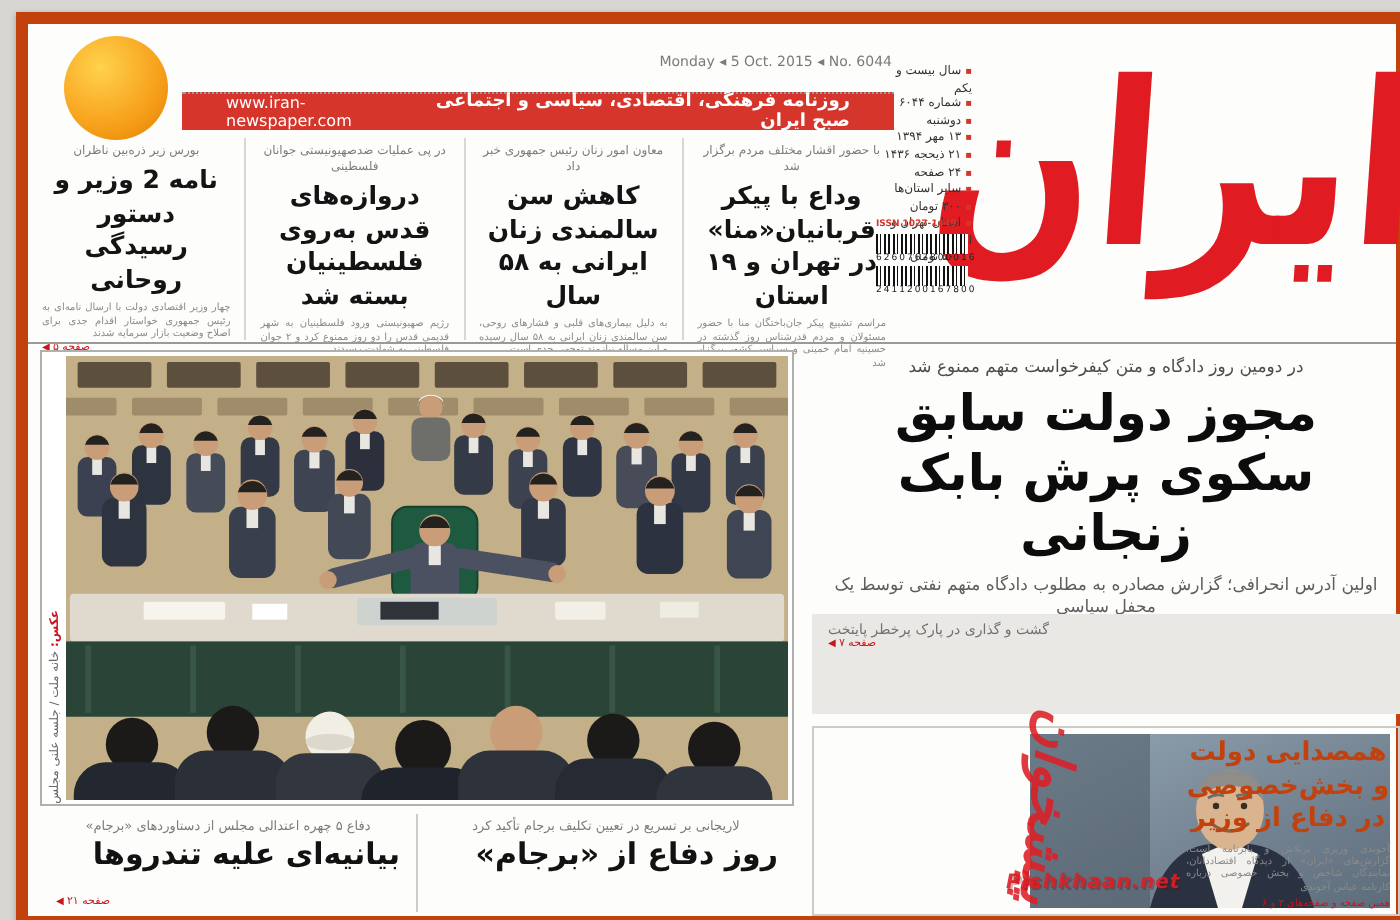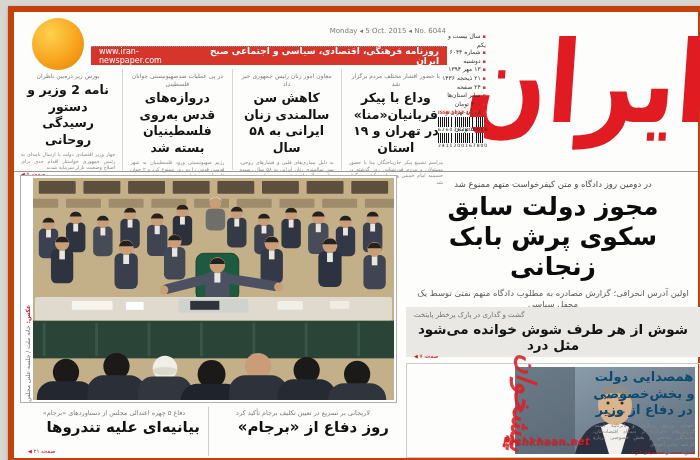--- a/index.html
+++ b/index.html
@@ -6,21 +6,21 @@
   body{width:700px;height:460px;background:#d8d6d1;overflow:hidden;
        font-family:"DejaVu Sans",sans-serif;}
   .page{position:absolute;left:8px;top:6px;width:684px;height:446px;
         background:#fdfdfc;border:6px solid #c2410c;box-shadow:0 1px 3px rgba(0,0,0,.25);}
   
   .logo{position:absolute;left:18px;top:6px;width:52px;height:52px;border-radius:50%;
         background:radial-gradient(circle at 35% 30%,#ffd24d,#f7a01b 60%,#e07f00);z-index:5;}
   .en-date{position:absolute;right:252px;top:15px;font-size:7px;color:#7a7a7a;direction:ltr;}
   .strip{position:absolute;left:77px;top:34px;width:356px;height:19px;background:#d5352b;
          border-top:1px dotted #999;display:flex;align-items:center;justify-content:space-between;
-         padding:0 8px;box-sizing:border-box;}
+         padding:0 22px;box-sizing:border-box;}
   .strip .site{color:#fff;font-size:8px;direction:ltr;}
   .strip .slogan{color:#fff;font-size:9px;font-weight:bold;direction:rtl;}
   .masthead{position:absolute;right:0;top:-4px;width:232px;height:150px;text-align:center;
             color:#e01b22;font-size:96px;font-weight:bold;line-height:150px;
             transform:skewX(-4deg) scaleY(1.18);transform-origin:center;}
   .info{position:absolute;left:424px;top:20px;width:48px;direction:rtl;text-align:right;}
   .info div{font-size:6px;line-height:7.6px;color:#333;}
   .info div::before{content:"▪";color:#d5352b;font-size:5px;margin-left:2px;}
   .bars{position:absolute;left:424px;top:98px;width:46px;}
   .issn{font-size:4.5px;color:#d5352b;direction:ltr;text-align:left;line-height:5.5px;font-weight:bold;}
@@ -64,21 +64,21 @@
   .shhl{font-size:13.5px;font-weight:bold;color:#131313;text-align:center;line-height:16px;margin-top:2px;}
   .shref{font-size:5.5px;color:#c8161d;text-align:left;}
   .shref::after{content:" ◀";font-size:5px;}
   
   .minbox{position:absolute;left:392px;top:351px;width:294px;height:95px;border:1px solid #cfccc6;
           box-sizing:border-box;direction:rtl;}
   .mphoto{position:absolute;left:108px;top:3px;width:180px;height:87px;overflow:hidden;}
   .mtext{position:absolute;left:291px;right:186px;top:5px;bottom:3px;left:auto;width:102px;right:auto;
          margin-right:2px;}
   .mtext{position:absolute;right:2px;top:5px;width:102px;}
-  .mhl{font-size:13px;font-weight:bold;color:#0c4a6e;text-align:center;line-height:16.5px;}
+  .mhl{font-size:13px;font-weight:bold;color:#c2410c;text-align:center;line-height:16.5px;}
   .mbody{font-size:5px;color:#8a8a8a;text-align:justify;line-height:6.4px;margin-top:3px;}
   .mref{font-size:5px;color:#c8161d;text-align:right;margin-top:2px;}
   .wm1{position:absolute;left:100px;top:14px;height:74px;writing-mode:vertical-rl;
        font-size:27px;font-weight:bold;color:rgba(221,30,38,.88);z-index:6;
        transform:rotate(6deg);font-style:italic;}
   .wm2{position:absolute;left:96px;bottom:10px;font-size:10px;font-weight:bold;font-style:italic;
        color:rgba(221,30,38,.9);direction:ltr;letter-spacing:.5px;z-index:6;text-shadow:1px 1px 0 rgba(120,0,0,.3);}
 </style>
 </head>
 <body>
@@ -302,21 +302,20 @@
       <div>مجوز دولت سابق</div>
       <div>سکوی پرش بابک زنجانی</div>
     </div>
     <div class="lsub">اولین آدرس انحرافی؛ گزارش مصادره به مطلوب دادگاه متهم نفتی توسط یک محفل سیاسی</div>
     <div class="lbody">وکلای مدافع بابک زنجانی با ارسال لایحه‌ای اعلام کردند که اسناد تکمیلی در مورد پرونده سوخت‌رسانی را به دادگاه ارسال خواهند کرد. متهم ردیف اول پرونده نفت، خطاب به قاضی با دفاع از عملکرد خود گفت مجوزهای دولت سابق سکوی پرش وی بوده است</div>
     <div class="lref">صفحه ۱۱</div>
   </div>
 
   <div class="shush">
     <div class="shkick">گشت و گذاری در پارک پرخطر پایتخت</div>
-    <div class="shhl">شوش از هر طرف شوش خوانده می‌شود مثل درد</div>
     <div class="shref">صفحه ۷</div>
   </div>
 
   <div class="minbox">
     <div class="mphoto">
       <svg viewBox="0 0 180 87" preserveAspectRatio="none" xmlns="http://www.w3.org/2000/svg">
         <defs>
           <linearGradient id="mbg" x1="0" y1="0" x2="1" y2="1">
             <stop offset="0" stop-color="#93a4b2"></stop>
               <stop offset="1" stop-color="#5d6c7a"></stop>

